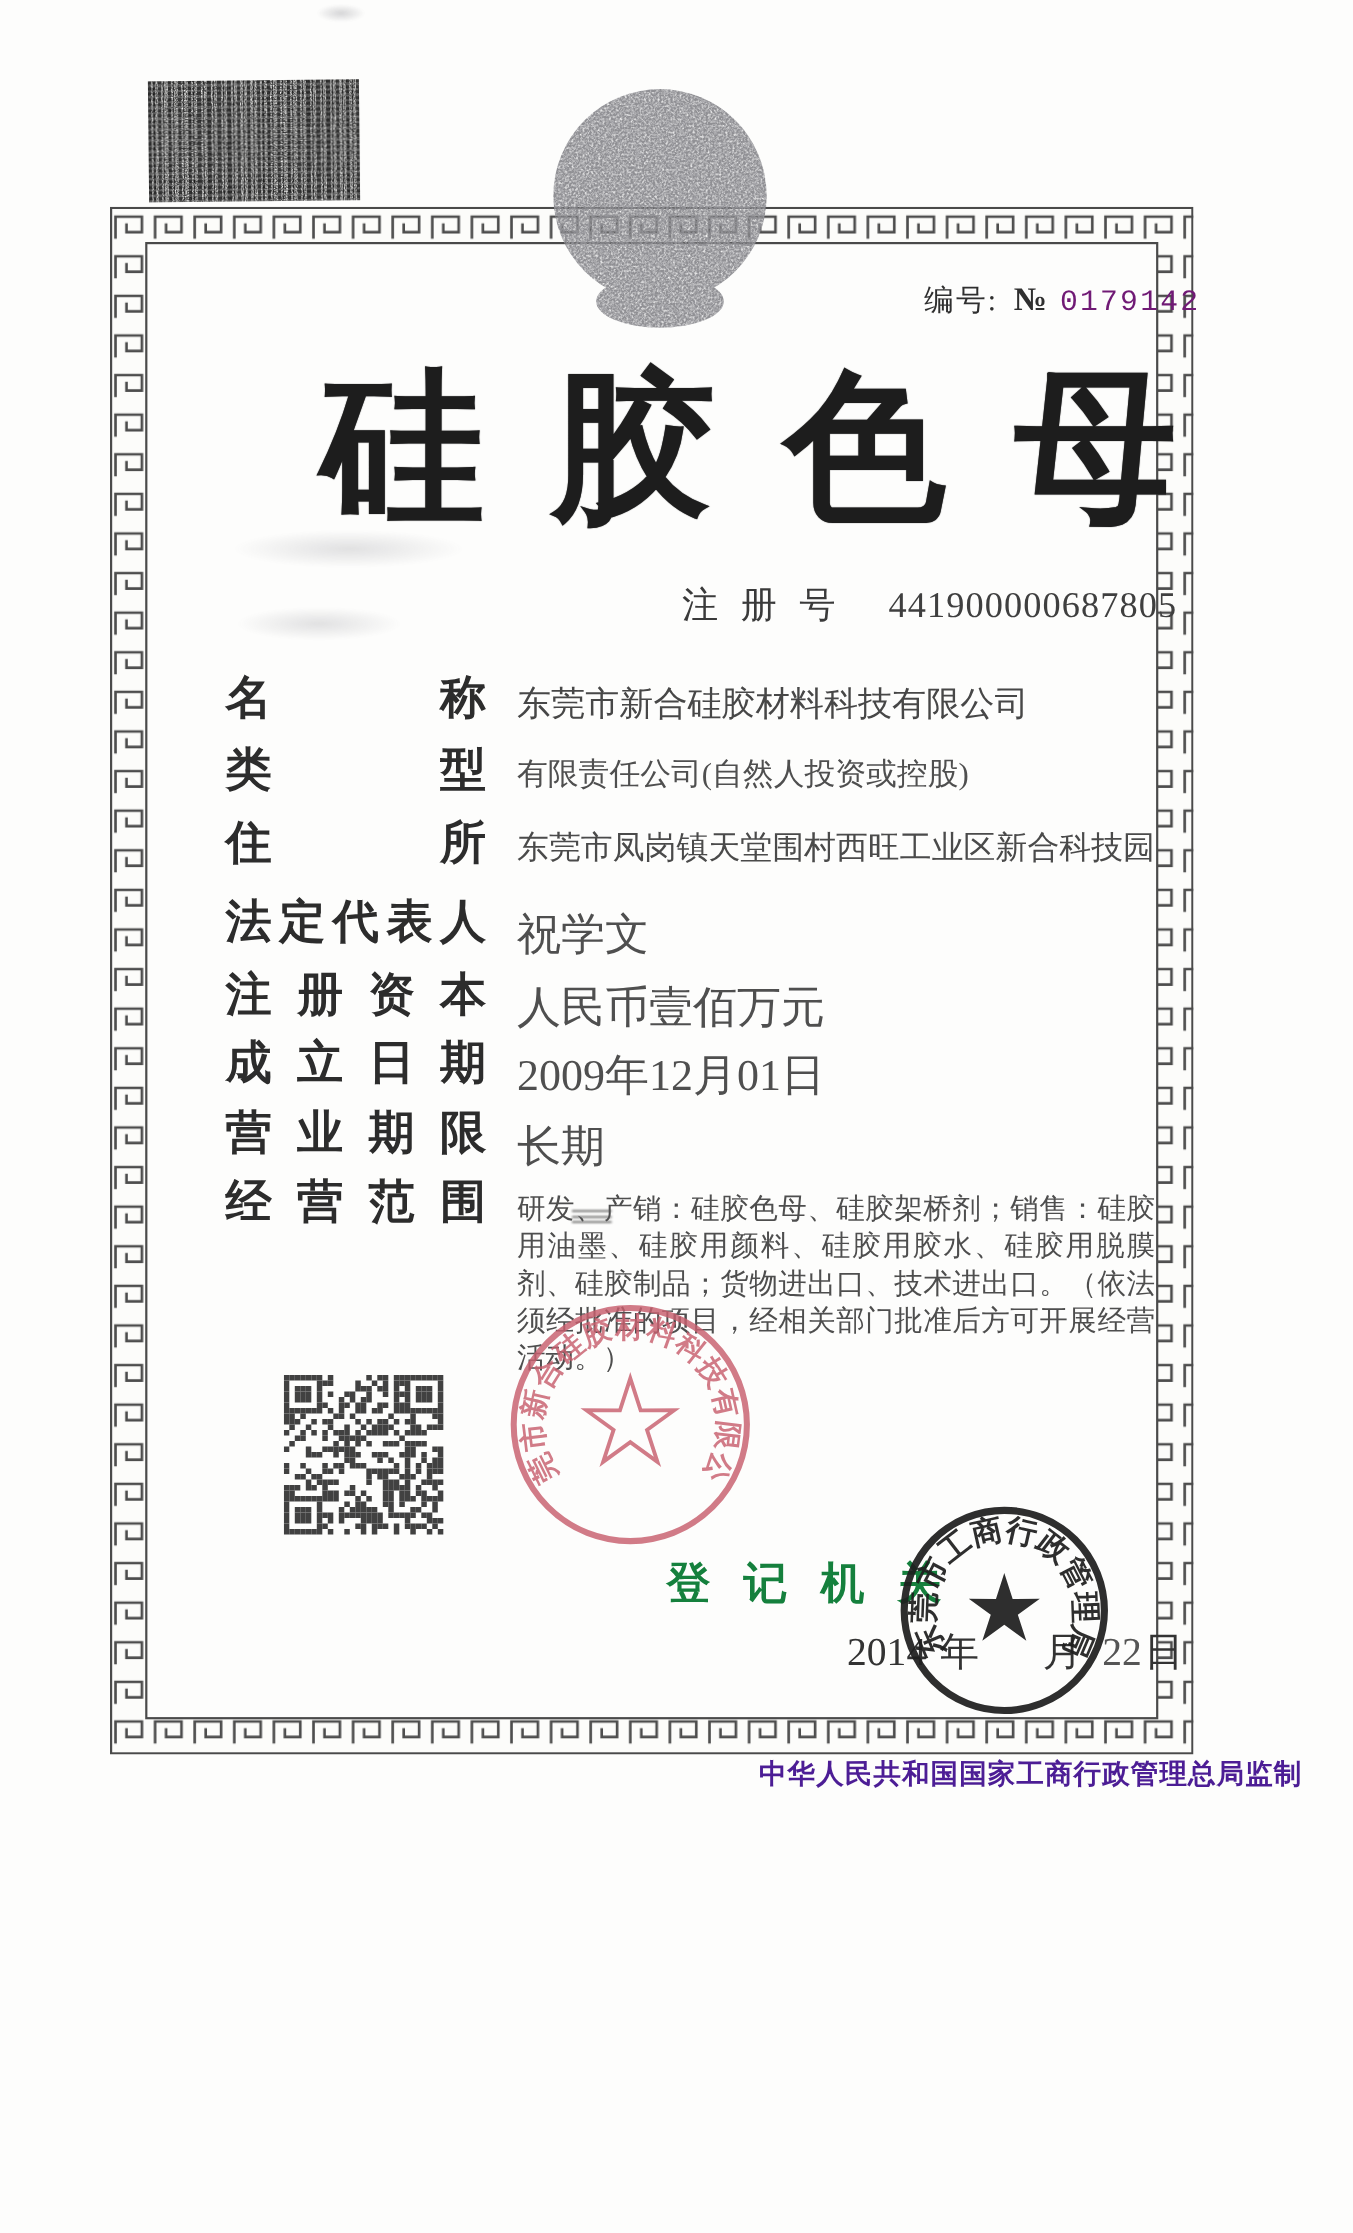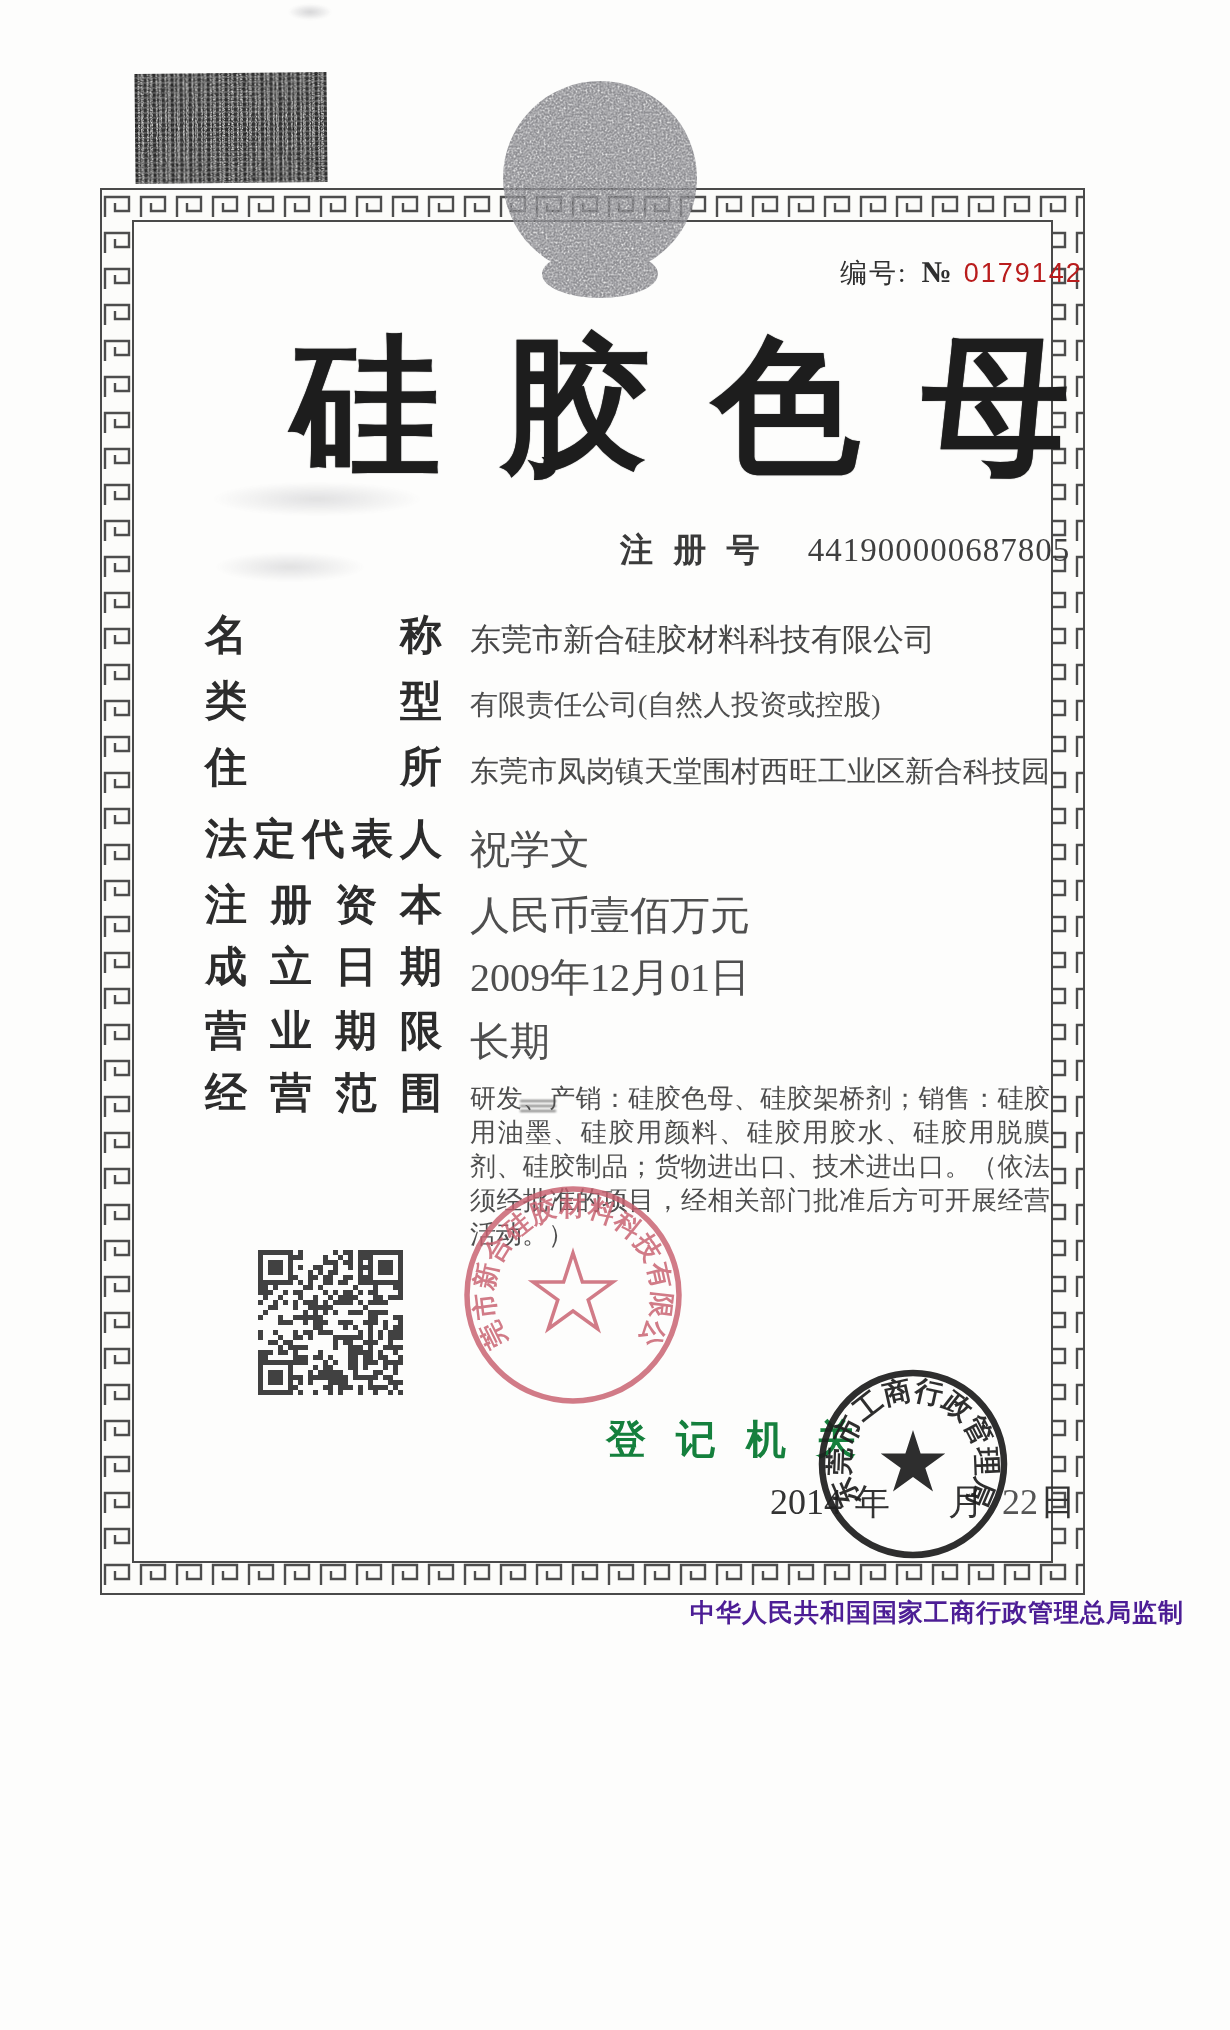--- a/index.html
+++ b/index.html
@@ -16,30 +16,30 @@
 
   
   .emblem{position:absolute;left:498px;top:70px;width:205px;height:232px;z-index:5;}
 
   
   .frame{position:absolute;left:100px;top:188px;z-index:1;}
 
   
   .serial{position:absolute;left:840px;top:255px;z-index:2;font-size:27px;color:#2f2f2f;letter-spacing:2px;}
   .serial .sym{font-family:"Liberation Serif",serif;font-weight:bold;font-size:30px;margin:0 10px 0 14px;}
-  .serial .num{font-family:Liberation Sans, sans-serif;font-size:27px;color:#b91c1c;}
+  .serial .num{font-family:Liberation Mono, monospace;font-size:27px;color:#701a75;}
 
   
   .title{position:absolute;left:292px;top:332px;z-index:2;font-family:"DejaVu Sans",sans-serif;
          font-weight:900;font-size:148px;letter-spacing:62px;color:#1d1d1d;line-height:1;
          text-shadow:0 0 1px #444;}
 
   
   .regno{position:absolute;left:620px;top:528px;z-index:2;font-size:33px;color:#3a3a3a;}
-  .regno .lbl{font-weight:700;letter-spacing:6px;}
+  .regno .lbl{font-weight:400;letter-spacing:6px;}
   .regno .val{margin-left:34px;letter-spacing:1px;color:#3f3f3f;}
 
   
   .row{position:absolute;left:205px;z-index:2;display:flex;align-items:flex-start;}
   .row-label{width:237px;font-size:42px;font-weight:600;color:#2c2c2c;line-height:1.1;flex:none;}
   [data-justify]{display:flex;justify-content:space-between;}
   .row-value{margin-left:28px;padding-top:9px;font-size:40px;color:#4f4f4f;line-height:1.25;}
   .v-name{font-size:31px;color:#474747;}
   .v-type{font-size:28px;}
   .v-addr{font-size:29px;color:#4a4a4a;}

